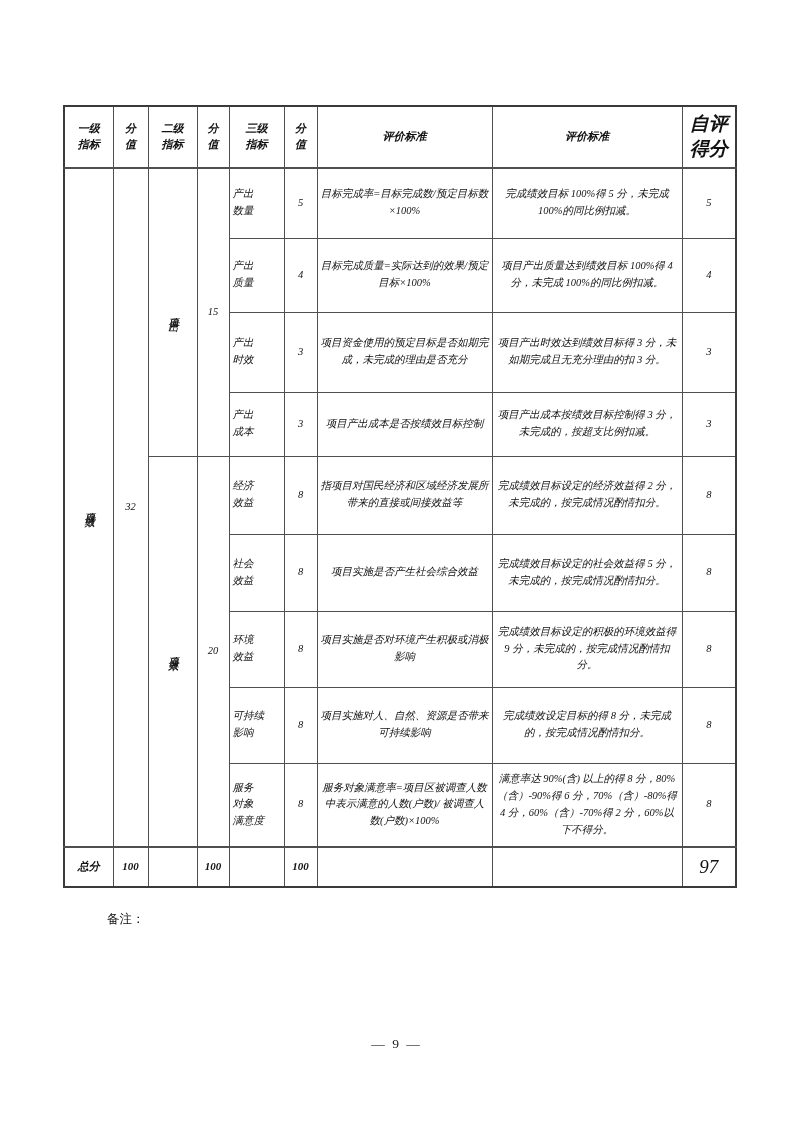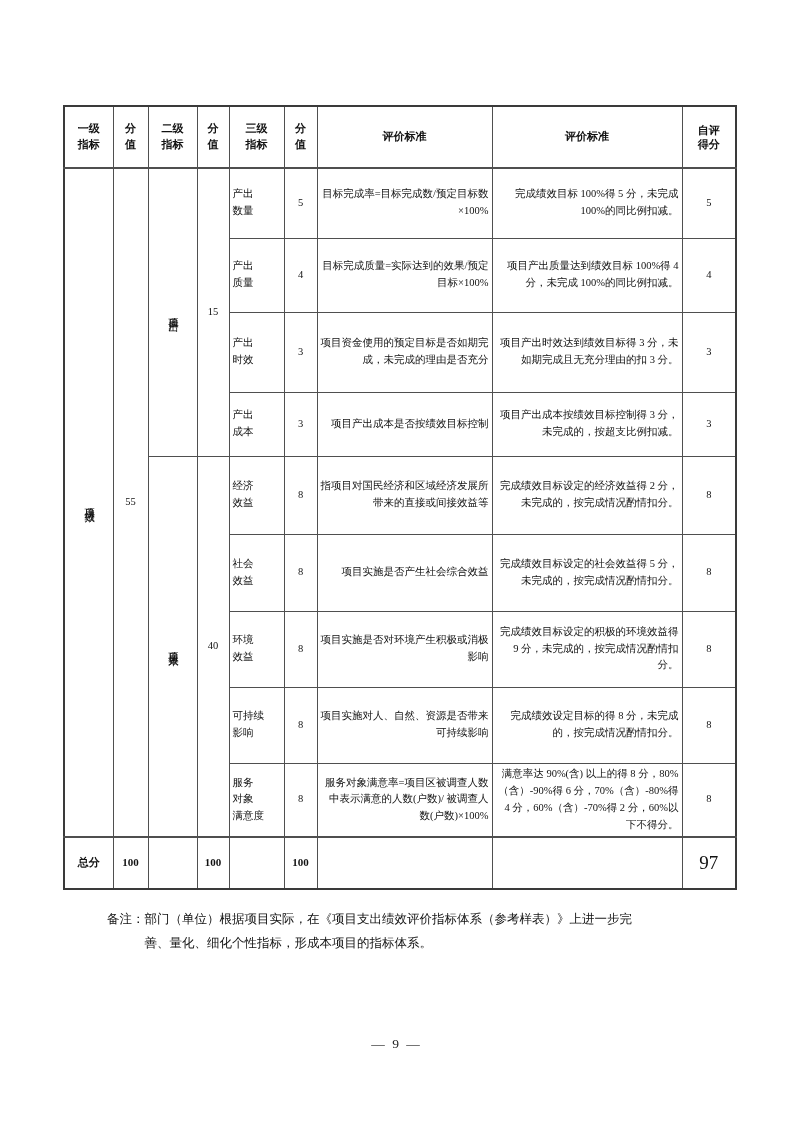--- a/index.html
+++ b/index.html
@@ -4,53 +4,53 @@
 <style>
   html,body{margin:0;padding:0;}
   body{
     width:793px;height:1122px;background:#ffffff;
     font-family:"Liberation Serif","DejaVu Serif",serif;
     color:#111;position:relative;overflow:hidden;
   }
   .page{position:absolute;inset:0;}
   table.ind{
     position:absolute;left:63px;top:105px;width:672px;
-    border-collapse:collapse;table-layout:fixed;
+    border-collapse:collapse;table-layout:fixed;font-style:italic;
   }
   table.ind td,table.ind th{
     border:1px solid #4f4f4f;
     font-weight:normal;
     font-size:10.5px;line-height:1.6;
     vertical-align:middle;
     padding:2px 3px;
     overflow:hidden;
   }
   table.ind{border:2px solid #3a3a3a;}
   tr.hdr th{
     font-weight:bold;font-size:11px;line-height:1.45;
     text-align:center;white-space:pre-line;
     border-bottom:2px solid #4f4f4f;
   }
-  tr.hdr th.big{font-size:11px;line-height:1.3;}
+  tr.hdr th.big{font-size:19px;line-height:1.3;}
   td.c{text-align:center;}
-  td.t{text-align:right;padding:4px 8px;}
+  td.t{text-align:center;padding:4px 8px;}
   td.pre{white-space:pre-line;text-align:left;}
   .vert{
     writing-mode:vertical-rl;text-orientation:upright;
     display:inline-block;letter-spacing:0.12em;
   }
   tr.total td{border-top:2px solid #4f4f4f;}
   tr.total .lbl,tr.total .num{font-weight:bold;font-size:11px;}
   tr.total .grand{font-size:19px;font-weight:normal;}
   
   tr.hdr{height:62px;}
   tr.r1{height:70px;} tr.r2{height:74px;} tr.r3{height:80px;}
   tr.r4{height:64px;} tr.r5{height:78px;} tr.r6{height:77px;}
-  tr.r7{height:76px;} tr.r8{height:76px;} tr.r9{height:74px;}
-  tr.total{height:52px;padding-left:48px;}
+  tr.r7{height:76px;} tr.r8{height:76px;} tr.r9{height:84px;}
+  tr.total{height:40px;padding-left:48px;}
   .note{
     position:absolute;left:107px;top:908px;width:618px;
     font-size:12.5px;line-height:1.9;
     display:flex;align-items:flex-start;
   }
   .note .lab{white-space:nowrap;}
   .note .txt{white-space:pre-line;}
   .pageno{
     position:absolute;left:0;top:1036px;width:100%;
     text-align:center;font-size:13.5px;letter-spacing:2px;color:#222;
@@ -89,21 +89,21 @@
       <th>分
 值</th>
       <th>评价标准</th>
       <th>评价标准</th>
       <th class="big">自评
 得分</th>
     </tr>
 
     <tr class="r1">
       <td class="c" rowspan="9"><span class="vert">项目绩效</span></td>
-      <td class="c" rowspan="9">55</td>
+      <td class="c" rowspan="9">32</td>
       <td class="c" rowspan="4"><span class="vert">项目产出</span></td>
       <td class="c" rowspan="4">15</td>
       <td class="pre">产出
 数量</td>
       <td class="c">5</td>
       <td class="t">目标完成率=目标完成数/预定目标数×100%</td>
       <td class="t">完成绩效目标 100%得 5 分，未完成 100%的同比例扣减。</td>
       <td class="c">5</td>
     </tr>
 
@@ -129,21 +129,21 @@
       <td class="pre">产出
 成本</td>
       <td class="c">3</td>
       <td class="t">项目产出成本是否按绩效目标控制</td>
       <td class="t">项目产出成本按绩效目标控制得 3 分，未完成的，按超支比例扣减。</td>
       <td class="c">3</td>
     </tr>
 
     <tr class="r5">
       <td class="c" rowspan="5"><span class="vert">项目效果</span></td>
-      <td class="c" rowspan="5">40</td>
+      <td class="c" rowspan="5">20</td>
       <td class="pre">经济
 效益</td>
       <td class="c">8</td>
       <td class="t">指项目对国民经济和区域经济发展所带来的直接或间接效益等</td>
       <td class="t">完成绩效目标设定的经济效益得 2 分，未完成的，按完成情况酌情扣分。</td>
       <td class="c">8</td>
     </tr>
 
     <tr class="r6">
       <td class="pre">社会
@@ -191,19 +191,17 @@
       <td class="c num">100</td>
       <td class="c"></td>
       <td class="c"></td>
       <td class="c grand">97</td>
     </tr>
   </tbody>
     </table>
 
   <div class="note">
     <span class="lab">备注：</span>
-    <span class="txt">部门（单位）根据项目实际，在《项目支出绩效评价指标体系（参考样表）》上进一步完
-善、量化、细化个性指标，形成本项目的指标体系。</span>
   </div>
 
   <div class="pageno">— 9 —</div>
 
 </div>
 
 </body></html>

